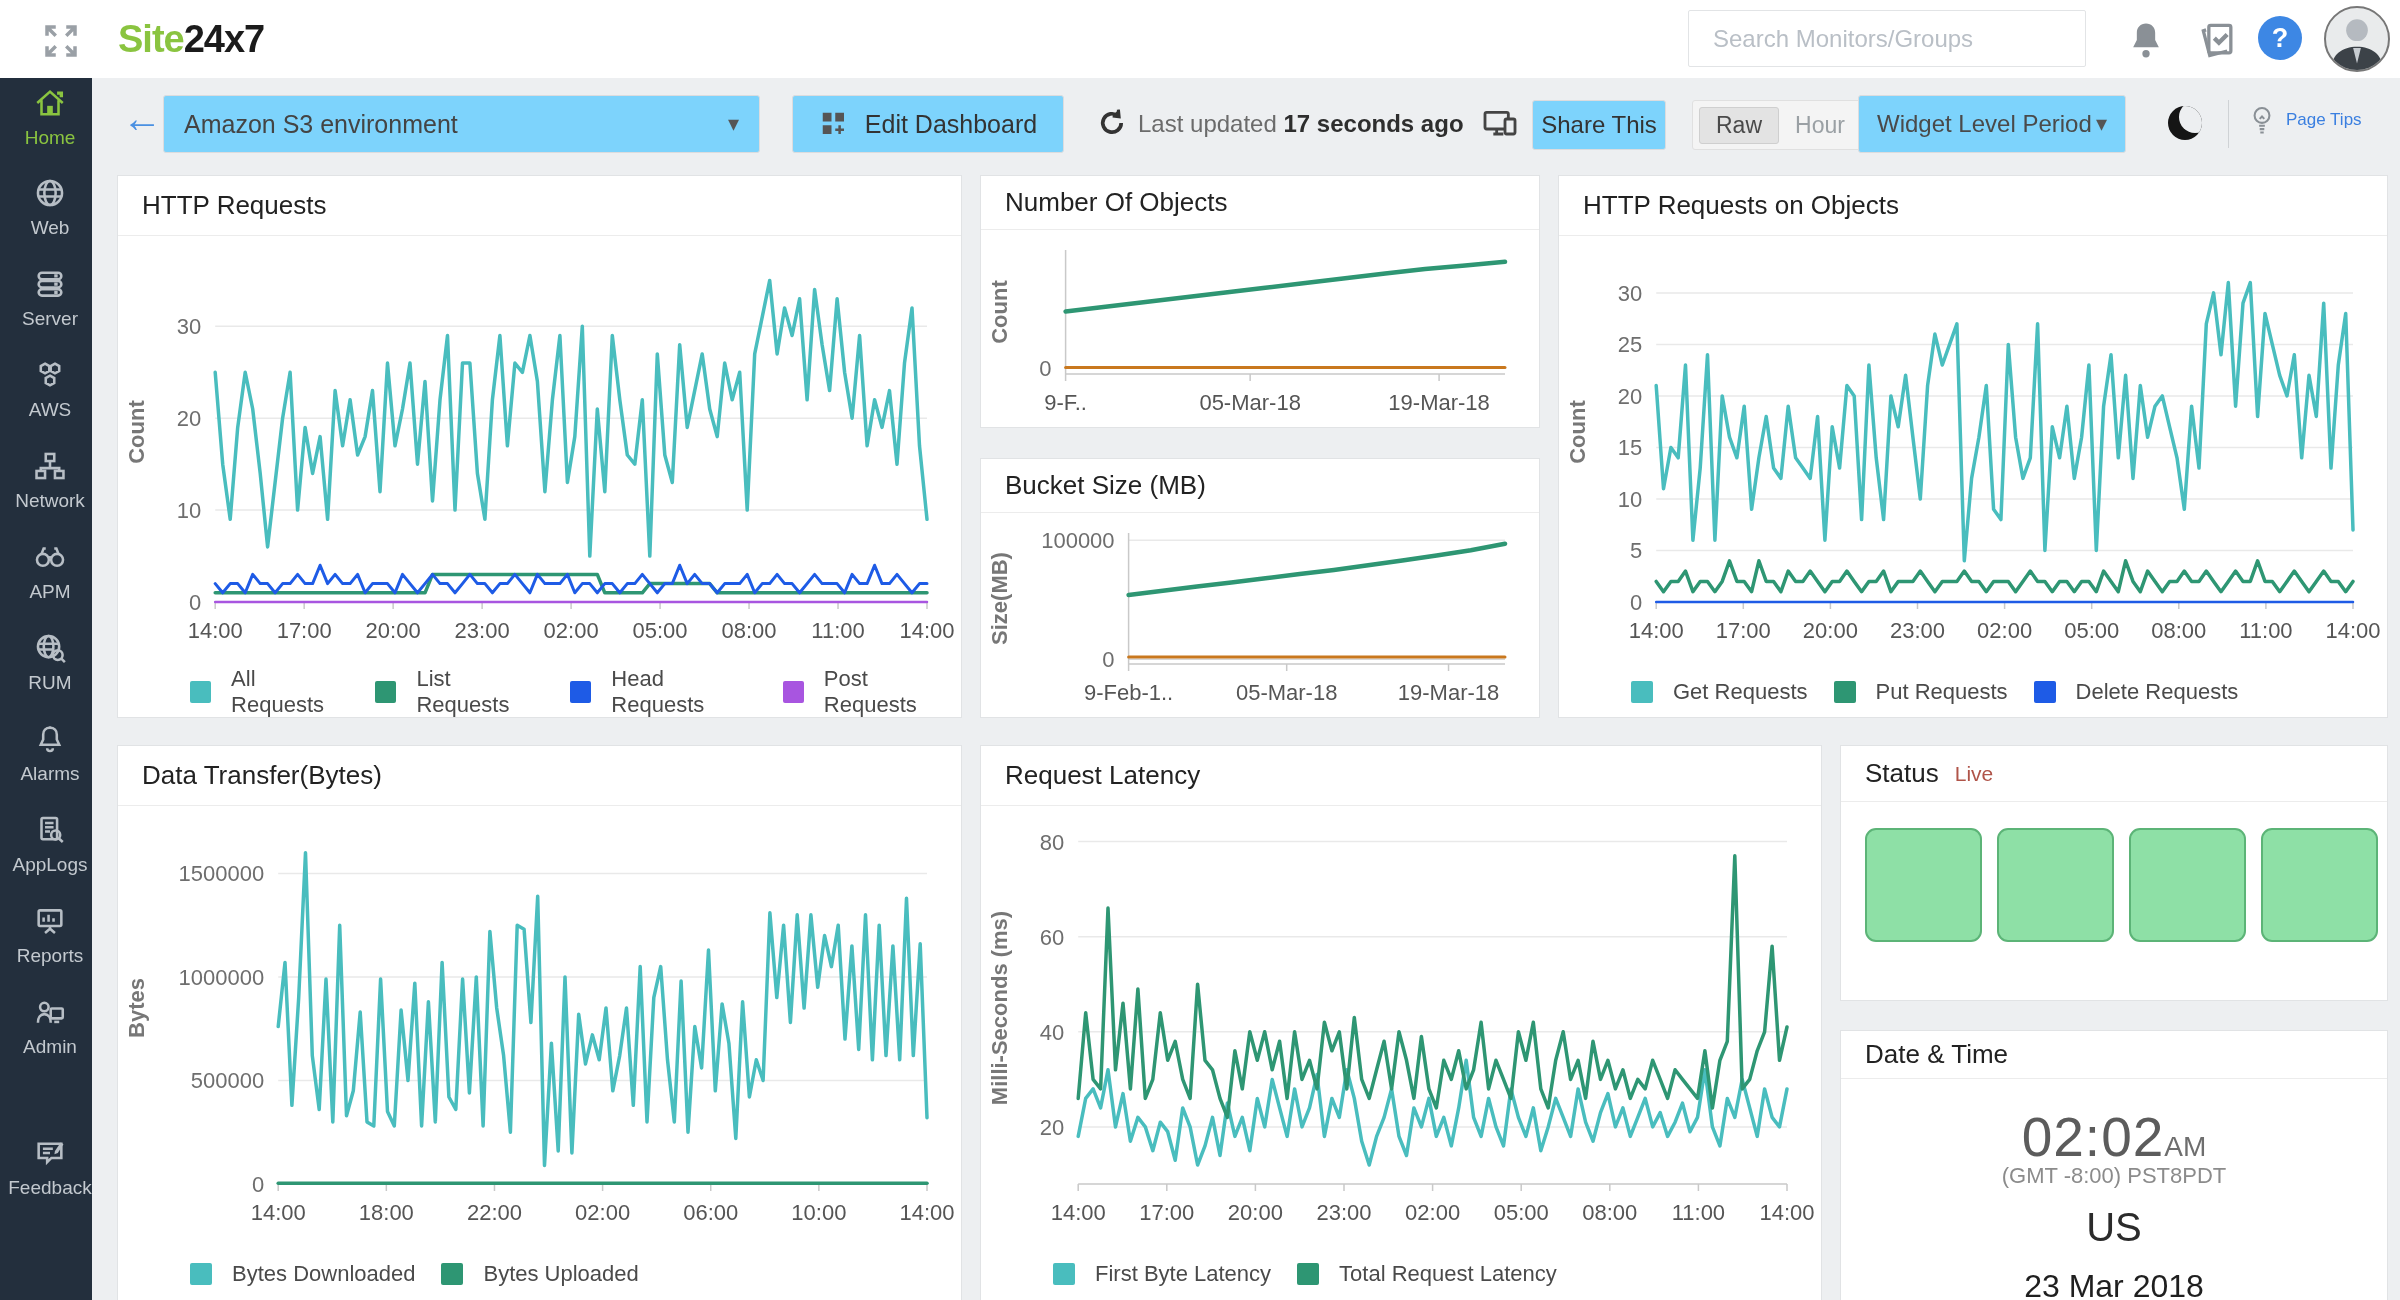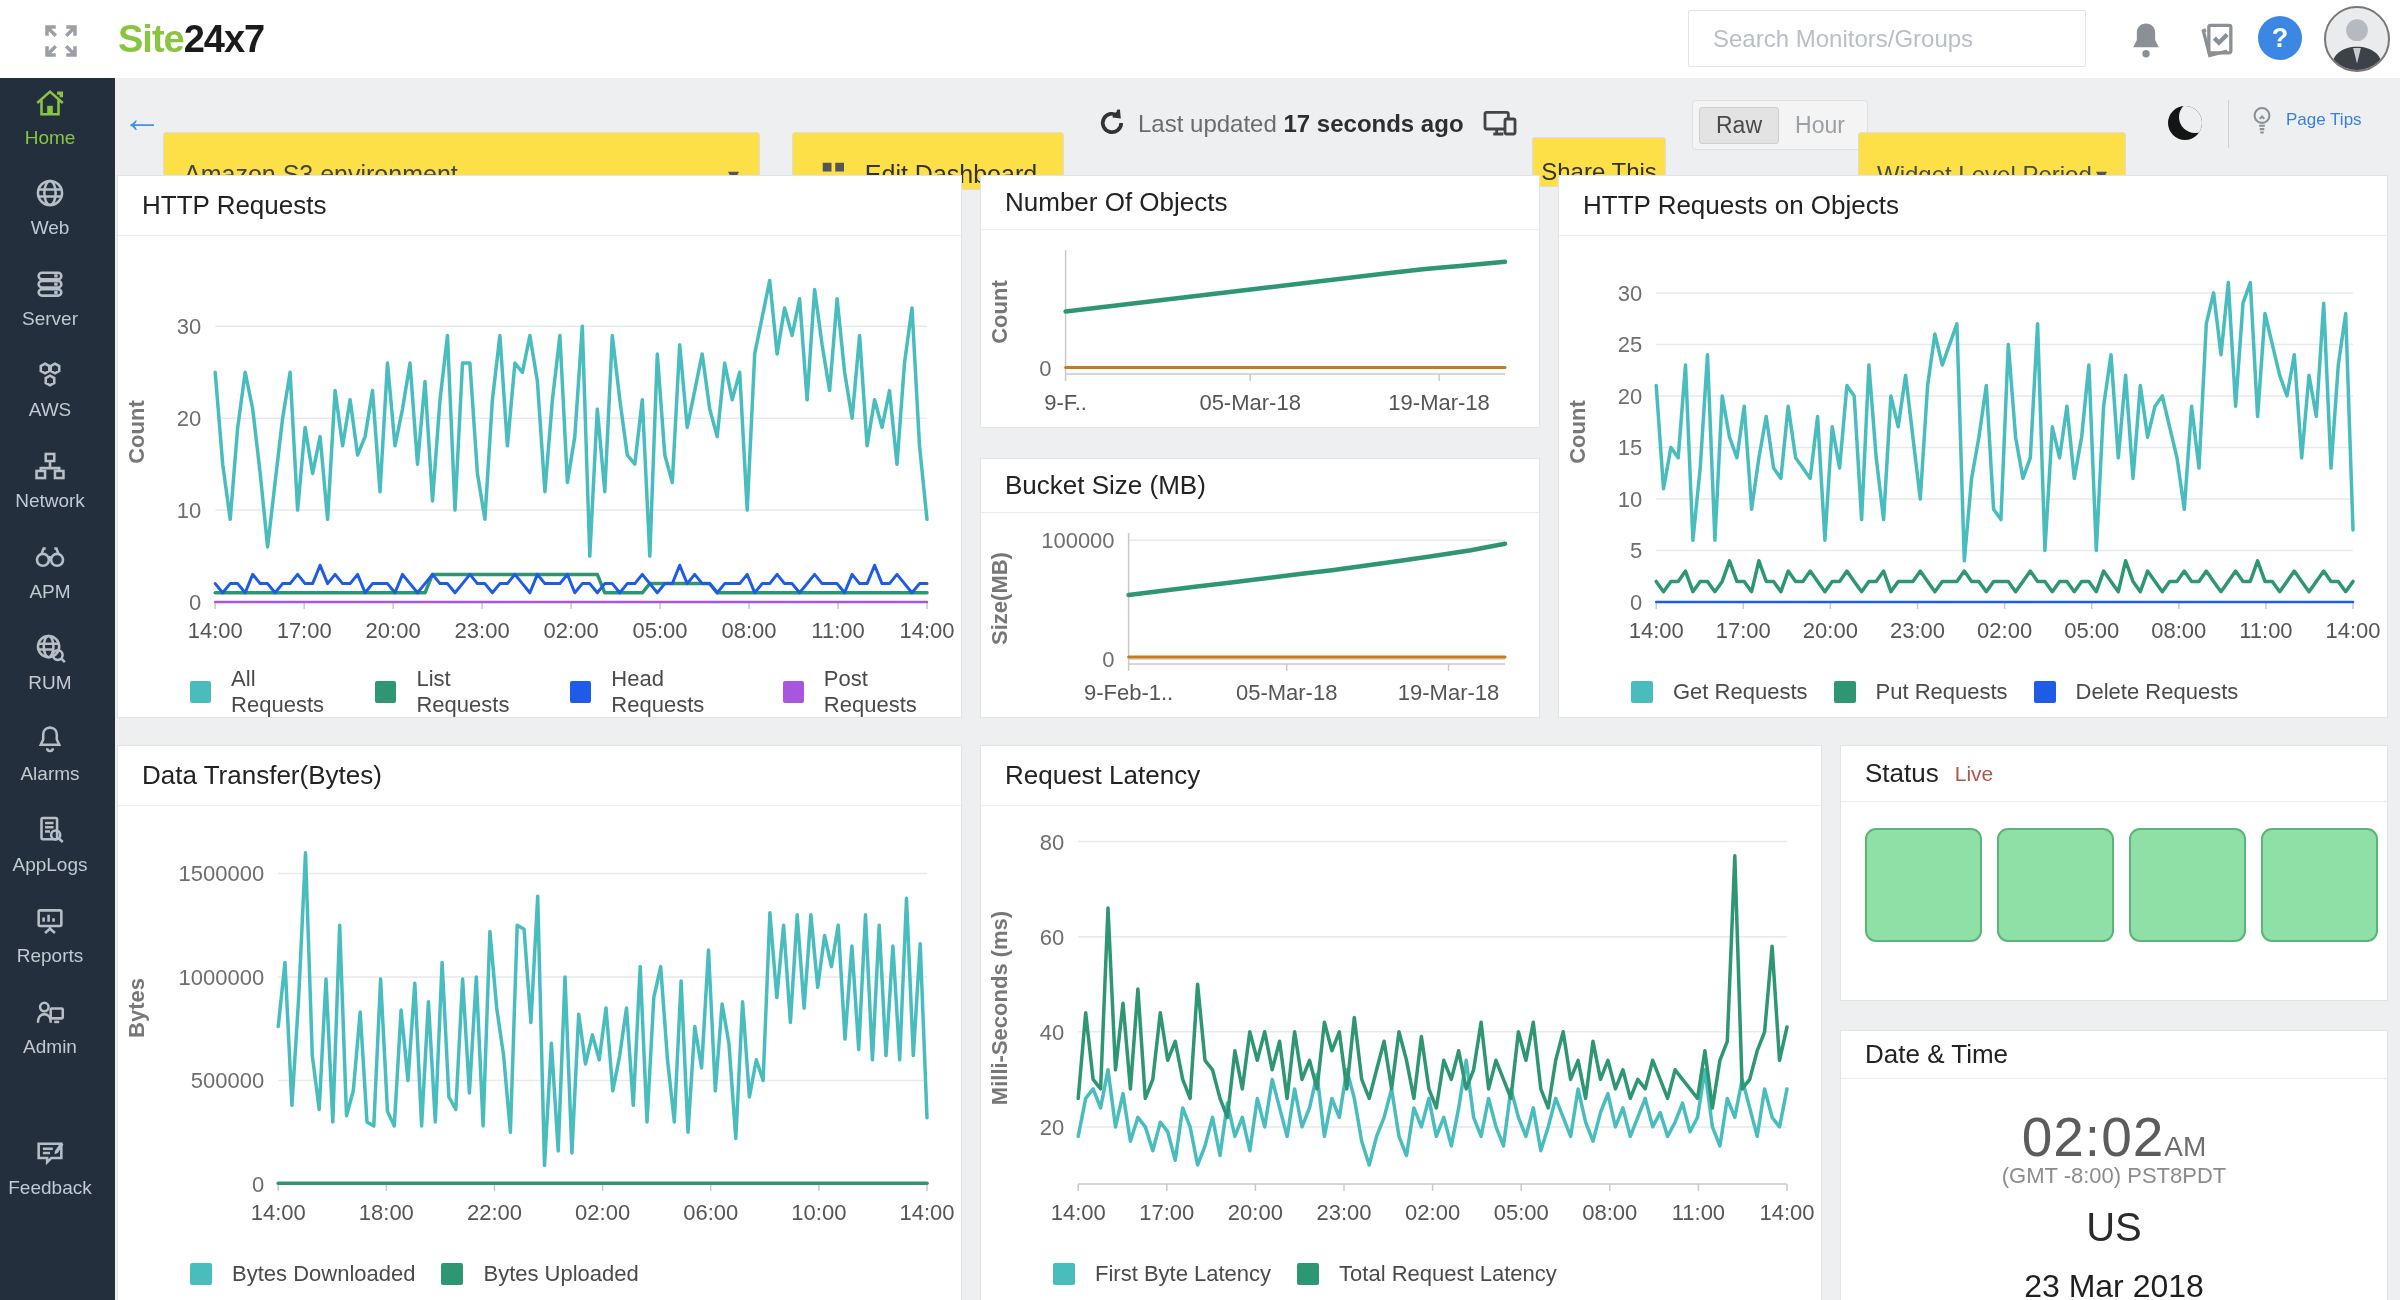--- a/index.html
+++ b/index.html
@@ -15,32 +15,32 @@
   .search-box { position:absolute; left:1688px; top:10px; width:398px; height:57px; background:#fff;
     border:1px solid #e2e4e6; border-radius:2px; font-size:24px; color:#333; padding:0 24px; outline:none; }
   .search-box::placeholder { color:#b9bfc6; }
   .top-ic { position:absolute; top:18px; cursor:pointer; }
   .help-circle { position:absolute; left:2258px; top:16px; width:44px; height:44px; border-radius:50%;
     background:#3d87e4; color:#fff; font-size:27px; font-weight:bold; text-align:center; line-height:44px; }
   .avatar { position:absolute; left:2324px; top:6px; width:66px; height:66px; border-radius:50%;
     border:2px solid #777; overflow:hidden; background:#e9ebec; }
 
   
-  .sidebar { position:absolute; left:0; top:78px; width:115px; height:1222px; background:#232f3d; }
+  .sidebar { position:absolute; left:0; top:78px; width:92px; height:1222px; background:#232f3d; }
   .nav-item { position:absolute; left:0; width:100px; display:flex; flex-direction:column;
     align-items:center; gap:7px; cursor:pointer; }
   .nav-item .lbl { font-size:19px; color:#c3c9cf; }
   .nav-item.active .lbl { color:#8ac440; }
   .nav-item svg { stroke:#b7bec5; fill:none; stroke-width:1.8; }
   .nav-item.active svg { stroke:#8ac440; }
 
   
   .back-arrow { position:absolute; left:122px; top:96px; font-size:40px; color:#4a90e2; cursor:pointer; }
-  .tb-btn { position:absolute; background:#fde047; border:1px solid #dcdcde; border-radius:3px;
-    display:flex; align-items:flex-end; justify-content:center; font-size:25px; color:#333; cursor:pointer;margin-top:37px; }
+  .tb-btn { position:absolute; background:#7dd3fc; border:1px solid #dcdcde; border-radius:3px;
+    display:flex; align-items:center; justify-content:center; font-size:25px; color:#333; cursor:pointer; }
   .dash-select { left:163px; top:95px; width:597px; height:58px; justify-content:space-between; padding:0 20px; }
   .dash-select .caret { color:#555; font-size:22px; }
   .edit-btn { left:792px; top:95px; width:272px; height:58px; gap:16px; }
   .refresh { position:absolute; left:1095px; top:106px; }
   .lastupd { position:absolute; left:1138px; top:110px; font-size:24px; color:#6b6b6b; }
   .lastupd b { color:#2e2e2e; }
   .devices-ic { position:absolute; left:1480px; top:104px; }
   .share-btn { left:1532px; top:100px; width:134px; height:50px; font-size:24px; }
   .rawhour { position:absolute; left:1692px; top:100px; height:50px; background:#f4f4f4;
     border:1px solid #e0e0e0; border-radius:3px; display:flex; align-items:center; padding:0 6px; }

